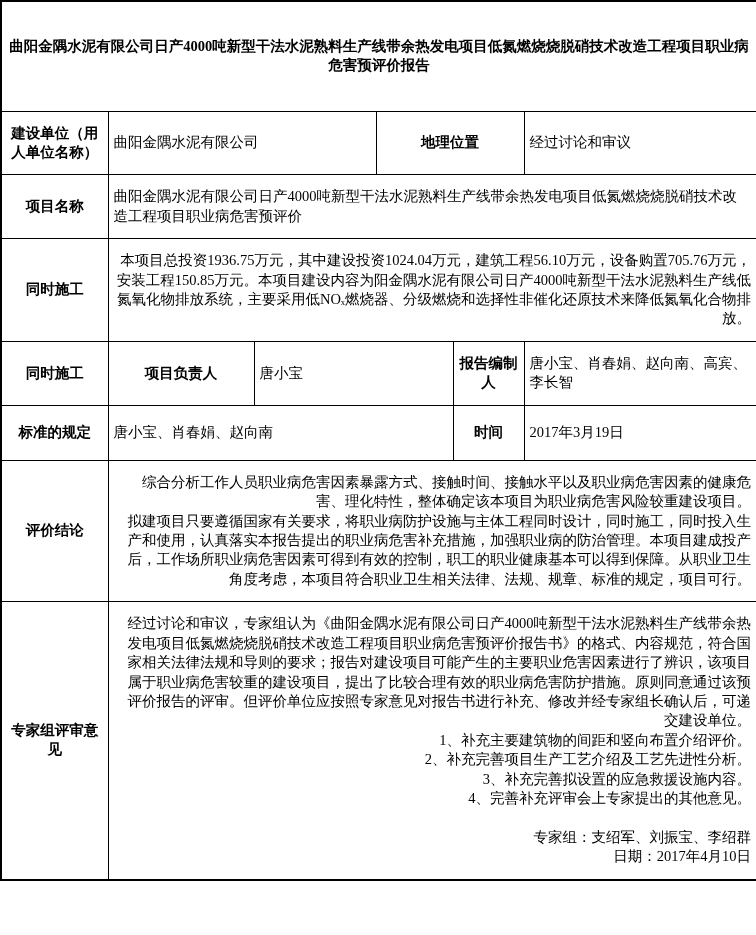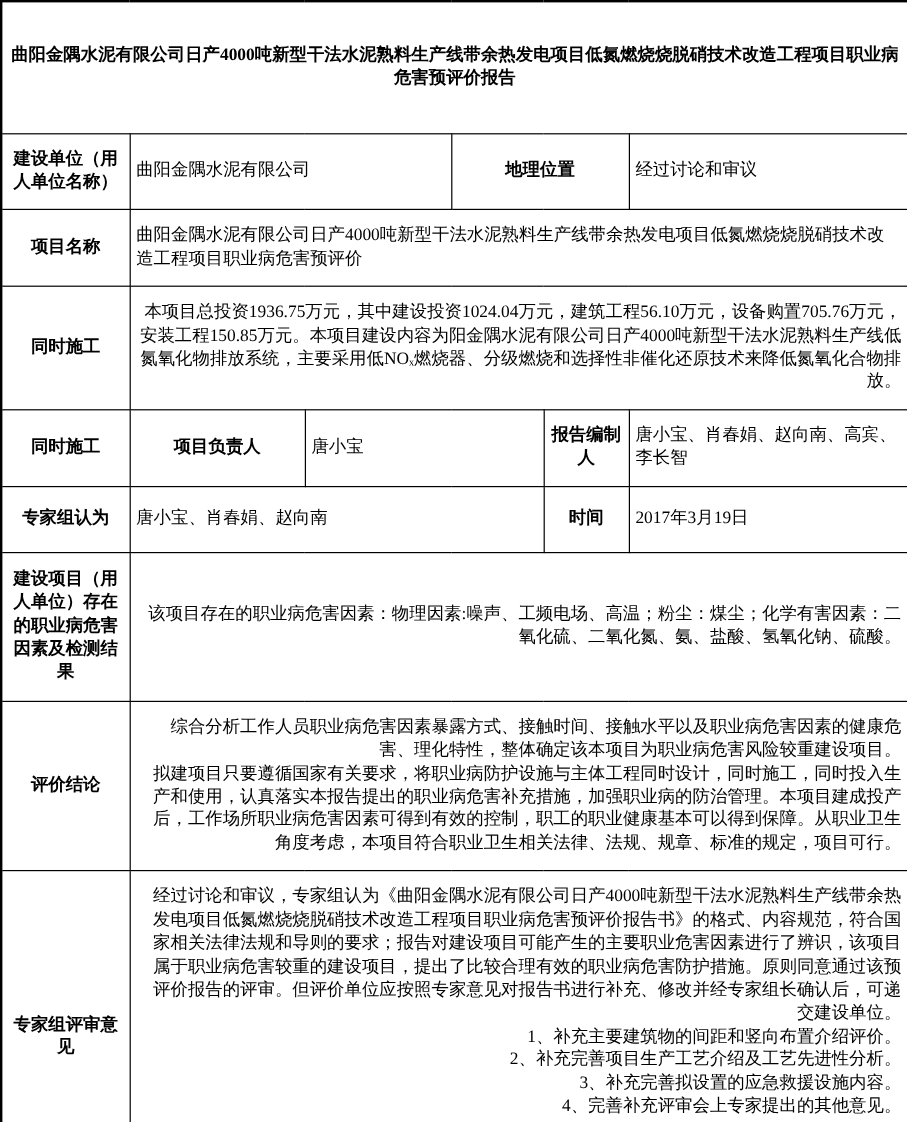--- a/index.html
+++ b/index.html
@@ -90,30 +90,26 @@
 
     <tr style="height:57px">
       <td class="hdr">同时施工</td>
       <td class="hdr">项目负责人</td>
       <td class="val-center" colspan="2">唐小宝</td>
       <td class="hdr">报告编制人</td>
       <td class="val-center">唐小宝、肖春娟、赵向南、高宾、李长智</td>
     </tr>
 
     <tr style="height:55px">
-      <td class="hdr">专家组认为</td>
+      <td class="hdr">标准的规定</td>
       <td class="val-center" colspan="3">唐小宝、肖春娟、赵向南</td>
       <td class="hdr">时间</td>
       <td class="val-center">2017年3月19日</td>
     </tr>
 
-    <tr style="height:124px">
-      <td class="hdr">建设项目（用人单位）存在的职业病危害因素及检测结果</td>
-      <td class="val-left" colspan="5">该项目存在的职业病危害因素：物理因素:噪声、工频电场、高温；粉尘：煤尘；化学有害因素：二氧化硫、二氧化氮、氨、盐酸、氢氧化钠、硫酸。</td>
-    </tr>
 
     <tr style="height:136px">
       <td class="hdr">评价结论</td>
       <td class="val-left prewrap" colspan="5">综合分析工作人员职业病危害因素暴露方式、接触时间、接触水平以及职业病危害因素的健康危害、理化特性，整体确定该本项目为职业病危害风险较重建设项目。
 拟建项目只要遵循国家有关要求，将职业病防护设施与主体工程同时设计，同时施工，同时投入生产和使用，认真落实本报告提出的职业病危害补充措施，加强职业病的防治管理。本项目建成投产后，工作场所职业病危害因素可得到有效的控制，职工的职业健康基本可以得到保障。从职业卫生角度考虑，本项目符合职业卫生相关法律、法规、规章、标准的规定，项目可行。</td>
     </tr>
 
     <tr style="height:250px">
       <td class="hdr">专家组评审意见</td>
       <td class="val-left prewrap" colspan="5">经过讨论和审议，专家组认为《曲阳金隅水泥有限公司日产4000吨新型干法水泥熟料生产线带余热发电项目低氮燃烧烧脱硝技术改造工程项目职业病危害预评价报告书》的格式、内容规范，符合国家相关法律法规和导则的要求；报告对建设项目可能产生的主要职业危害因素进行了辨识，该项目属于职业病危害较重的建设项目，提出了比较合理有效的职业病危害防护措施。原则同意通过该预评价报告的评审。但评价单位应按照专家意见对报告书进行补充、修改并经专家组长确认后，可递交建设单位。

